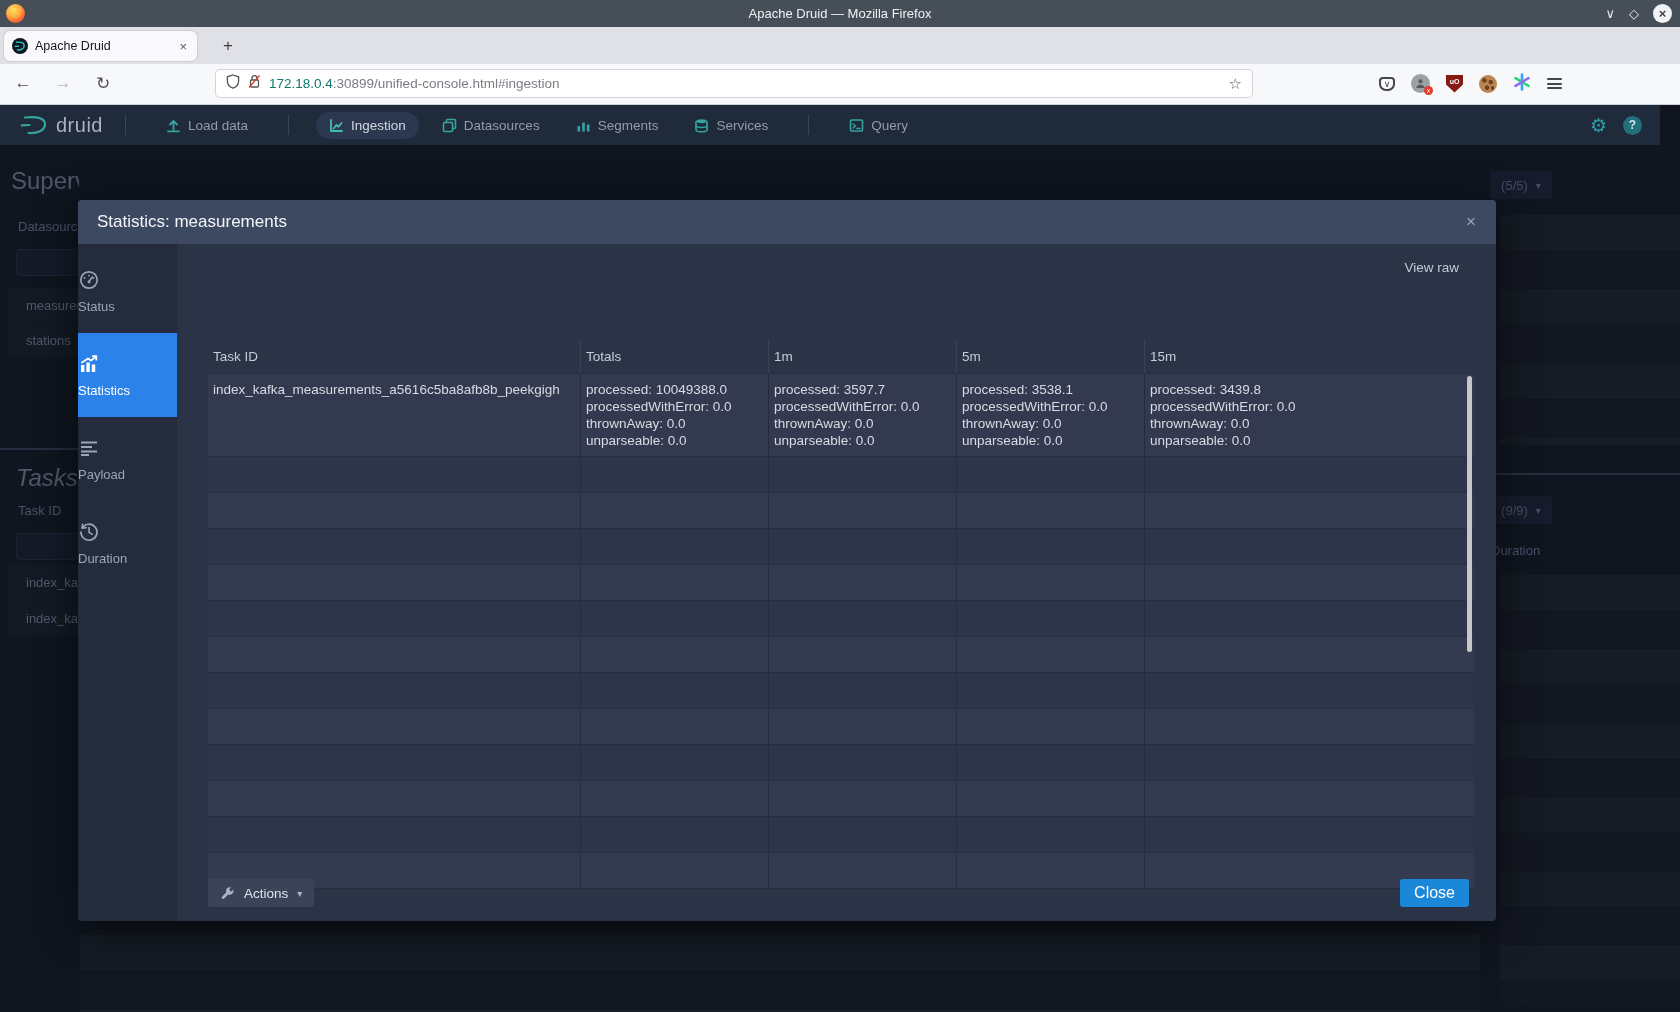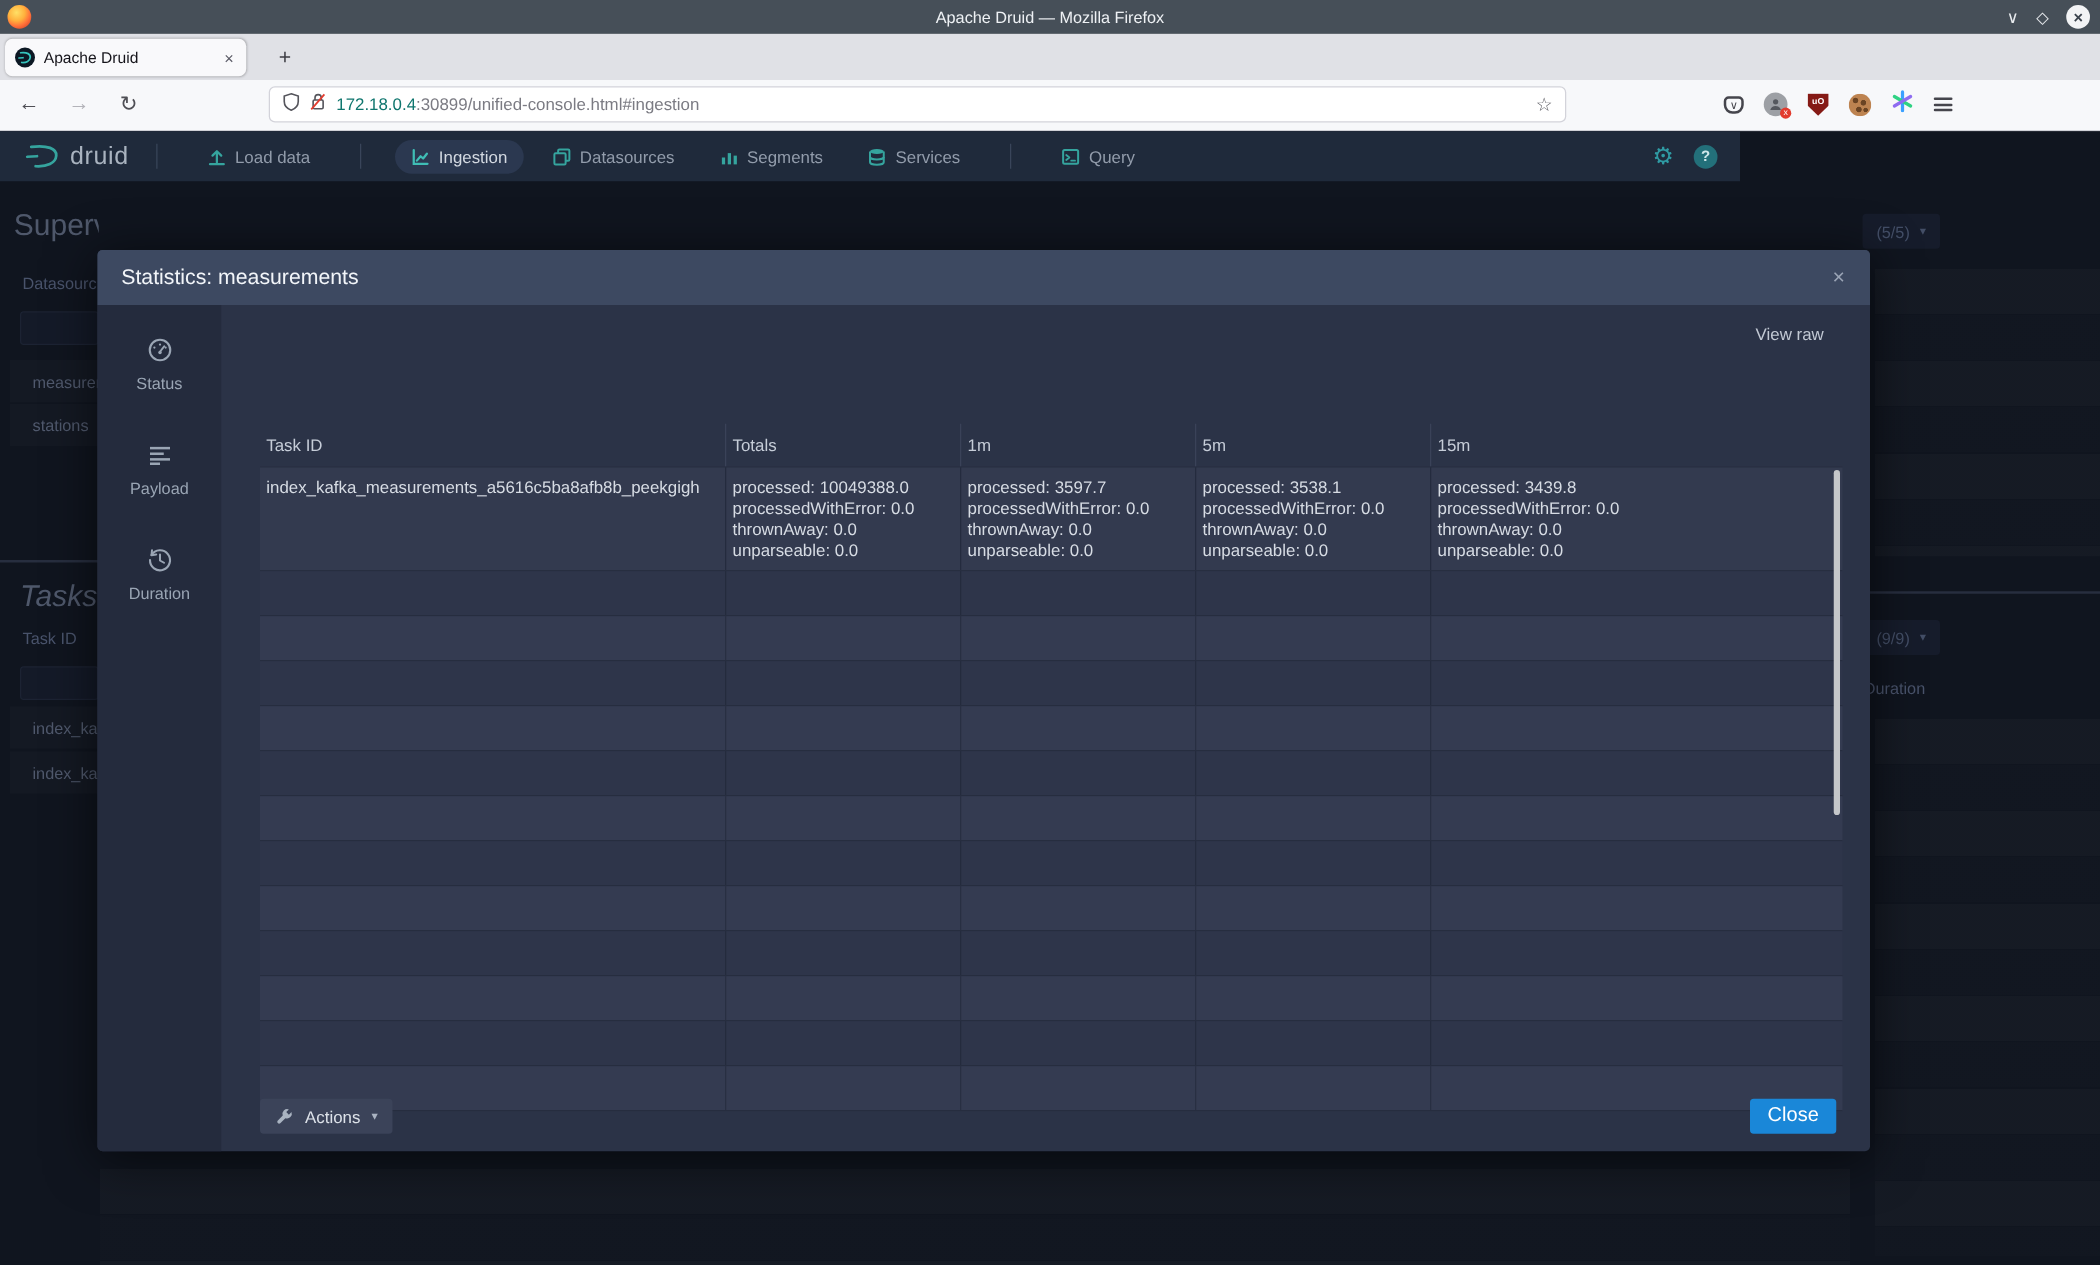--- a/index.html
+++ b/index.html
@@ -53,21 +53,21 @@
     background:radial-gradient(circle at 30% 30%, #6b4423 0 2px, transparent 2.5px),
                radial-gradient(circle at 65% 40%, #6b4423 0 2px, transparent 2.5px),
                radial-gradient(circle at 45% 70%, #6b4423 0 2px, transparent 2.5px),
                radial-gradient(circle at 75% 72%, #6b4423 0 1.6px, transparent 2px),
                #bd8350; }
   .burger { width:15px; height:11px; display:flex; flex-direction:column; justify-content:space-between; }
   .burger i { display:block; height:2px; background:#45454c; border-radius:1px; }
 
   
   .viewport { position:absolute; left:0; top:105px; width:1680px; height:907px; background:#10151f; }
-  .appnav { position:absolute; left:0; top:0; width:1392px; height:40px; background:#1f2a3b;
+  .appnav { position:absolute; left:0; top:0; width:1660px; height:40px; background:#1f2a3b;
     display:flex; align-items:center; color:#929cab; font-size:13.5px; }
   .brand { display:flex; align-items:center; gap:6px; margin-left:20px; }
   .brand-word { font-size:20px; color:#a9b3bf; font-weight:300; letter-spacing:.5px; }
   .nav-divider { width:1px; height:20px; background:#39455a; margin:0 22px; }
   .nav-item { display:flex; align-items:center; gap:7px; padding:6px 13px; border-radius:16px; margin:0 5px; }
   .nav-item.active { background:#2b3850; color:#d3d9e1; }
   .nav-item svg { flex:0 0 auto; }
   .nav-right { position:absolute; right:18px; top:0; height:40px; display:flex; align-items:center; gap:16px; }
   .gear { color:#2f9aa3; font-size:19px; }
   .helpcirc { width:19px; height:19px; border-radius:50%; background:#23707a; color:#cfe7ea; font-size:12px;
@@ -92,21 +92,21 @@
   
   .modal { position:absolute; left:78px; top:55px; width:1418px; height:721px; background:#2b3347;
     border-radius:4px; box-shadow:0 6px 40px rgba(0,0,0,.6); }
   .modal-header { position:absolute; left:0; top:0; width:100%; height:44px; background:#3d4961;
     border-radius:4px 4px 0 0; display:flex; align-items:center; }
   .modal-title { font-size:17px; color:#f2f5f9; margin-left:19px; }
   .modal-x { position:absolute; right:20px; top:12px; font-size:17px; color:#9aa4b5; }
 
   .modal-side { position:absolute; left:0; top:44px; width:99px; height:677px; background:#242b3d;
     border-bottom-left-radius:4px; display:flex; flex-direction:column; padding-top:5px; }
-  .side-tab { height:84px; display:flex; flex-direction:column; align-items:center; justify-content:center;
+  .side-tab { height:84px; display:flex; flex-direction:column; justify-content:center;
     gap:8px; color:#9aa5b4; font-size:13px; }
   .side-tab.active { background:#2b82e8; color:#ffffff; }
 
   .modal-body { position:absolute; left:99px; top:44px; right:0; bottom:0; }
   .view-raw { position:absolute; right:37px; top:16px; font-size:13.5px; color:#c2c9d4; }
 
   .stats-table { position:absolute; left:31px; top:95px; right:22px; }
   .thead { display:flex; height:34px; align-items:center; color:#c6cdd8; font-size:13.5px; }
   .thead .hcell { border-right:1px solid #3a4258; height:100%; display:flex; align-items:center; padding-left:5px; }
   .thead .hcell:last-child { border-right:none; }
@@ -310,20 +310,30 @@
           <div class="side-tab">
             <svg width="22" height="22" viewBox="0 0 22 22">
                 <circle cx="11" cy="11" r="8.2" stroke="#9aa5b4" stroke-width="1.7" fill="none"></circle>
                 <circle cx="11" cy="13" r="1.4" fill="#9aa5b4"></circle>
                 <path d="M11 12.4 L14.4 8" stroke="#9aa5b4" stroke-width="1.6" stroke-linecap="round"></path>
                 <circle cx="6.5" cy="9" r="0.9" fill="#9aa5b4"></circle>
                 <circle cx="11" cy="6.6" r="0.9" fill="#9aa5b4"></circle>
                 <circle cx="15.5" cy="9" r="0.9" fill="#9aa5b4"></circle>
               </svg>
             <span>Status</span>
+          </div>
+          <div class="side-tab active">
+            <svg width="22" height="22" viewBox="0 0 22 22">
+                <rect x="3" y="12" width="3.4" height="7" fill="#fff"></rect>
+                <rect x="8.4" y="9.5" width="3.4" height="9.5" fill="#fff"></rect>
+                <rect x="13.8" y="11.5" width="3.4" height="7.5" fill="#fff"></rect>
+                <path d="M4 9.5 L10 5.5 L13 7.5 L18 3.5" stroke="#fff" stroke-width="1.8" fill="none" stroke-linecap="round" stroke-linejoin="round"></path>
+                <path d="M14.8 3.2 H18.3 V6.7" stroke="#fff" stroke-width="1.8" fill="none" stroke-linecap="round" stroke-linejoin="round"></path>
+              </svg>
+            <span>Statistics</span>
           </div>
           <div class="side-tab">
             <svg width="22" height="22" viewBox="0 0 22 22">
                 <rect x="3" y="4.5" width="16" height="2" fill="#9aa5b4"></rect>
                 <rect x="3" y="9" width="11" height="2" fill="#9aa5b4"></rect>
                 <rect x="3" y="13.5" width="16" height="2" fill="#9aa5b4"></rect>
                 <rect x="3" y="18" width="8" height="2" fill="#9aa5b4" transform="translate(0,-1)"></rect>
               </svg>
             <span>Payload</span>
           </div>

